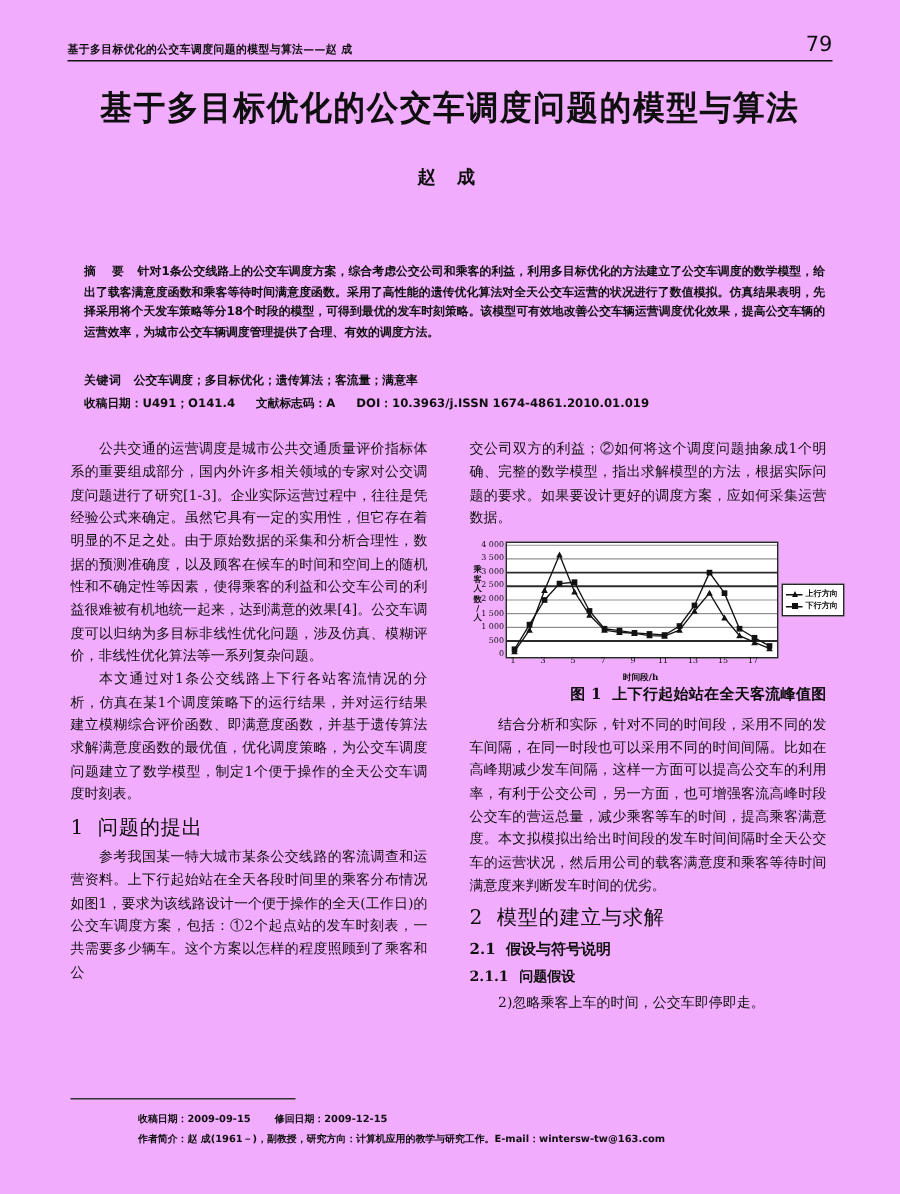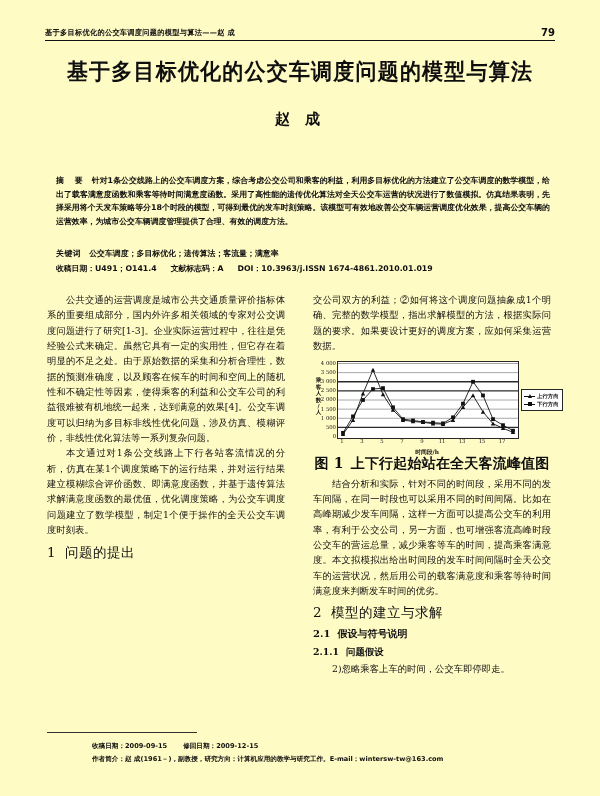--- a/index.html
+++ b/index.html
@@ -12,21 +12,21 @@
     height: 796px;
     font-family: "DejaVu Sans", "Liberation Sans", sans-serif;
     color: #111;
     overflow: hidden;
     position: relative;
   }
   .page {
     position: relative;
     width: 600px;
     height: 796px;
-    background: #fef9c3;
+    background: #f0abfc;
     box-sizing: border-box;
     padding: 0;
     filter: contrast(1.02);
   }
 
   
   .runhead {
     position: absolute;
     left: 45px;
     right: 45px;
@@ -37,22 +37,22 @@
     justify-content: space-between;
   }
   .runhead-title {
     font-size: 7.2px;
     font-weight: bold;
     letter-spacing: .3px;
     white-space: nowrap;
     transform: scaleY(1.05);
   }
   .runhead-page {
-    font-size: 10px;
-    font-weight: bold;
+    font-size: 14px;
+    font-weight: normal;
   }
   .runhead-rule {
     position: absolute;
     left: 45px;
     right: 45px;
     top: 40px;
     border-top: 1.6px solid #141414;
   }
 
   
@@ -65,21 +65,21 @@
     font-weight: bold;
     letter-spacing: 1.2px;
     font-family: "DejaVu Serif", "Liberation Serif", serif;
     transform: scaleY(1.06);
   }
   .author {
     position: absolute;
     left: 0; right: 0;
     top: 110px;
     text-align: center;
-    font-size: 15px;
+    font-size: 12px;
     font-weight: bold;
     letter-spacing: 5px;
   }
   .affil {
     position: absolute;
     left: 0; right: 0;
     top: 135px;
     text-align: center;
     font-size: 8px;
     font-weight: bold;
@@ -268,22 +268,22 @@
   }
   .legend-swatch.tri::after {
     background: transparent;
     border-left: 2.2px solid transparent;
     border-right: 2.2px solid transparent;
     border-bottom: 4px solid #111;
     width: 0; height: 0;
   }
   .fig-caption {
     margin-top: 1px;
-    text-align: center;
-    font-size: 14px;
+    text-align: right;
+    font-size: 10px;
     font-weight: bold;
     letter-spacing: .2px;
     text-indent: 0;
   }
   .fig-caption .num { margin-right: 7px; }
 
   
   .foot-rule {
     position: absolute;
     left: 47px;
@@ -330,20 +330,21 @@
     <span><span>文献标志码</span>：<span>A</span></span>
     <span><span>DOI</span>：<span>10.3963/j.ISSN 1674-4861.2010.01.019</span></span>
   </div>
 
   <div class="col col-left">
     <p>公共交通的运营调度是城市公共交通质量评价指标体系的重要组成部分，国内外许多相关领域的专家对公交调度问题进行了研究[1-3]。企业实际运营过程中，往往是凭经验公式来确定。虽然它具有一定的实用性，但它存在着明显的不足之处。由于原始数据的采集和分析合理性，数据的预测准确度，以及顾客在候车的时间和空间上的随机性和不确定性等因素，使得乘客的利益和公交车公司的利益很难被有机地统一起来，达到满意的效果[4]。公交车调度可以归纳为多目标非线性优化问题，涉及仿真、模糊评价，非线性优化算法等一系列复杂问题。</p>
     <p>本文通过对1条公交线路上下行各站客流情况的分析，仿真在某1个调度策略下的运行结果，并对运行结果建立模糊综合评价函数、即满意度函数，并基于遗传算法求解满意度函数的最优值，优化调度策略，为公交车调度问题建立了数学模型，制定1个便于操作的全天公交车调度时刻表。</p>
     <div class="h1">
       <span class="num">1</span><span>问题的提出</span>
     </div>
+    <p>参考我国某一特大城市某条公交线路的客流调查和运营资料。上下行起始站在全天各段时间里的乘客分布情况如图1，要求为该线路设计一个便于操作的全天(工作日)的公交车调度方案，包括：①2个起点站的发车时刻表，一共需要多少辆车。这个方案以怎样的程度照顾到了乘客和公</p>
   </div>
 
   <div class="col col-right">
     <p class="noindent">交公司双方的利益；②如何将这个调度问题抽象成1个明确、完整的数学模型，指出求解模型的方法，根据实际问题的要求。如果要设计更好的调度方案，应如何采集运营数据。</p>
 
     <div class="figure">
       <div class="chart-wrap">
         <div class="ylab">
             <div>乘</div>
             <div>客</div>

